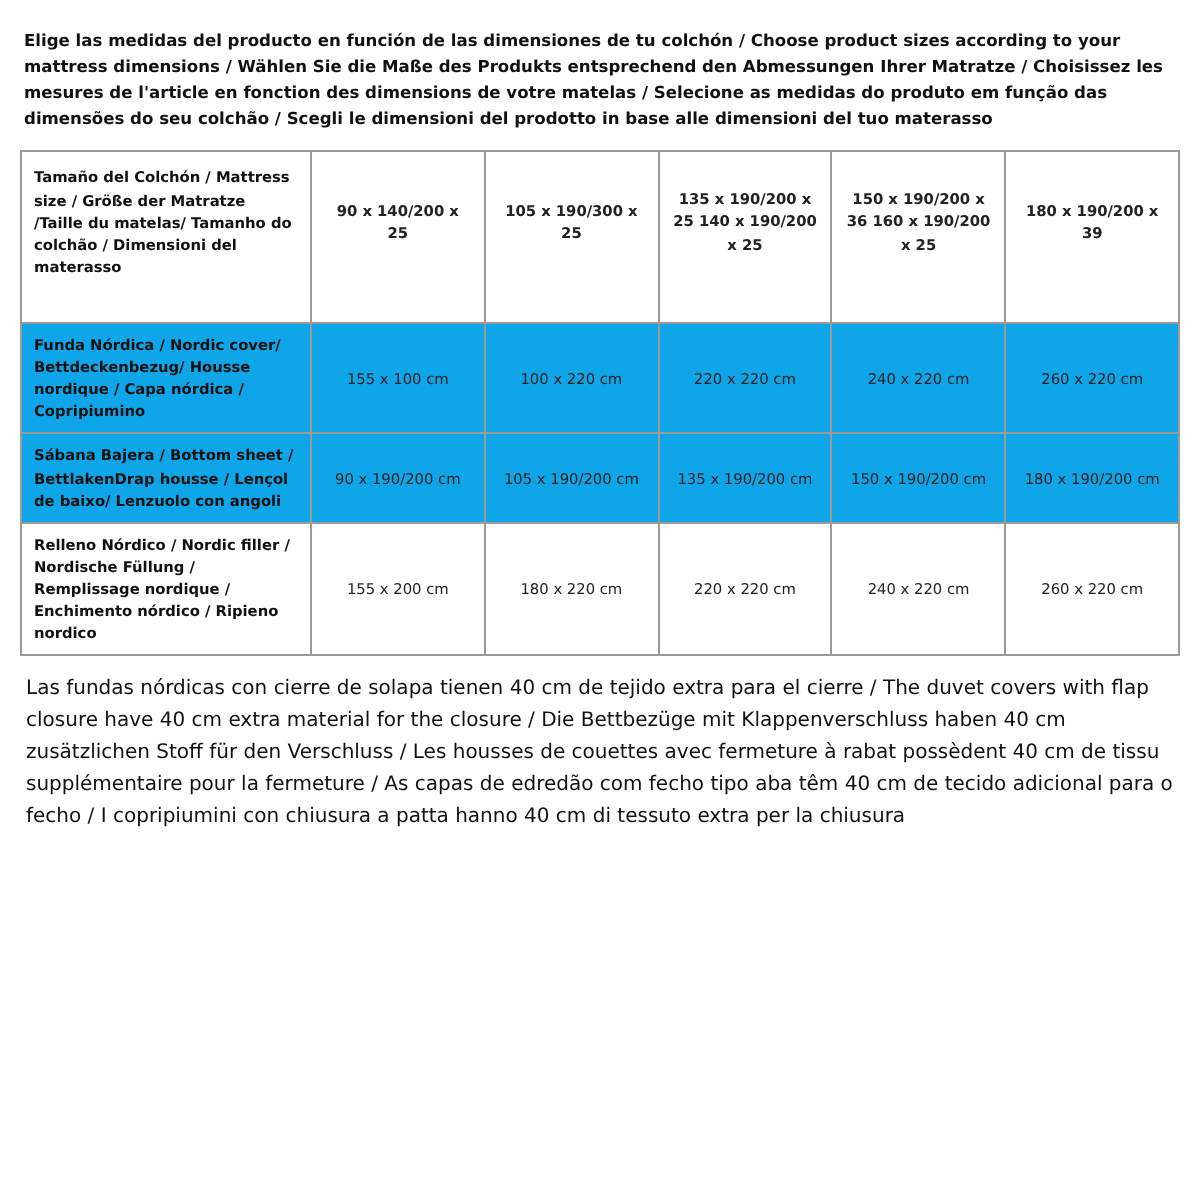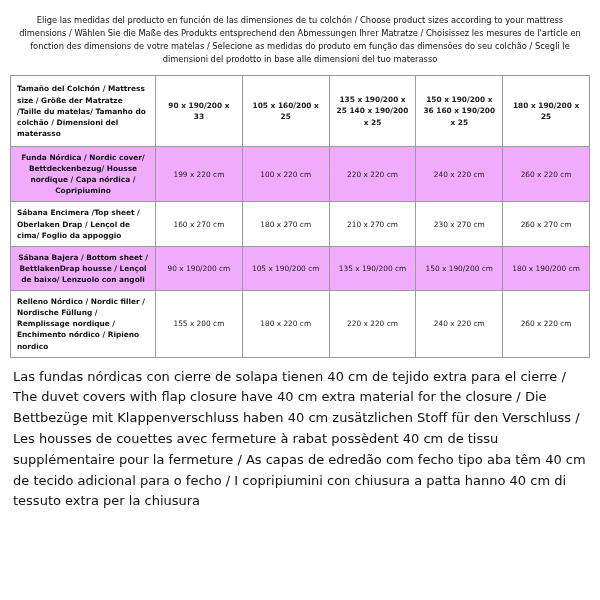--- a/index.html
+++ b/index.html
@@ -18,24 +18,24 @@
     width: 600px;
     height: 600px;
     box-sizing: border-box;
     padding: 14px 10px 8px 10px;
     display: flex;
     flex-direction: column;
   }
   .intro {
     font-size: 8.3px;
     line-height: 1.55;
-    font-weight: normal;
+    font-weight: bold;
     color: #111;
     padding: 0 2px 10px 2px;
-    text-align: center;
+    text-align: left;
   }
   table.sizes {
     width: 100%;
     border-collapse: collapse;
     table-layout: fixed;
     border: 1px solid #9a9a9a;
   }
   table.sizes td {
     border: 1px solid #9a9a9a;
     vertical-align: middle;
@@ -49,76 +49,67 @@
     text-align: left;
     color: #111;
   }
   td.val {
     text-align: center;
     color: #222;
   }
   tr.headrow td {
     font-weight: bold;
     padding-top: 7px;
-    padding-bottom: 7px;
+    padding-bottom: 22px;
   }
   tr.headrow td.val {
     text-align: center;
     line-height: 1.55;
   }
   tr.shaded td {
-    background: #f0abfc;
-    text-align: center;
+    background: #0ea5e9;
   }
   tr.plain td {
     background: #ffffff;
   }
   .note {
-    font-size: 13px;
+    font-size: 10px;
     line-height: 1.6;
     color: #111;
     padding: 9px 3px 0 3px;
     text-align: left;
   }
 </style>
 </head>
 <body>
 
 <div class="page">
 
   <div class="intro">Elige las medidas del producto en función de las dimensiones de tu colchón / Choose product sizes according to your mattress dimensions / Wählen Sie die Maße des Produkts entsprechend den Abmessungen Ihrer Matratze / Choisissez les mesures de l'article en fonction des dimensions de votre matelas / Selecione as medidas do produto em função das dimensões do seu colchão / Scegli le dimensioni del prodotto in base alle dimensioni del tuo materasso</div>
 
   <table class="sizes">
     <tbody>
       <tr class="headrow plain">
         <td class="rowhead">Tamaño del Colchón / Mattress size / Größe der Matratze /Taille du matelas/ Tamanho do colchão / Dimensioni del materasso</td>
-        <td class="val">90 x 190/200 x 33</td>
-        <td class="val">105 x 160/200 x 25</td>
+        <td class="val">90 x 140/200 x 25</td>
+        <td class="val">105 x 190/300 x 25</td>
         <td class="val">135 x 190/200 x 25 140 x 190/200 x 25</td>
         <td class="val">150 x 190/200 x 36 160 x 190/200 x 25</td>
-        <td class="val">180 x 190/200 x 25</td>
+        <td class="val">180 x 190/200 x 39</td>
       </tr>
 
       <tr class="shaded">
         <td class="rowhead">Funda Nórdica /  Nordic cover/ Bettdeckenbezug/ Housse nordique / Capa nórdica / Copripiumino</td>
-        <td class="val">199 x 220 cm</td>
+        <td class="val">155 x 100 cm</td>
         <td class="val">100 x 220 cm</td>
         <td class="val">220 x 220 cm</td>
         <td class="val">240 x 220 cm</td>
         <td class="val">260 x 220 cm</td>
       </tr>
 
-      <tr class="plain">
-        <td class="rowhead">Sábana Encimera /Top sheet / Oberlaken Drap / Lençol de cima/ Foglio da appoggio</td>
-        <td class="val">160 x 270 cm</td>
-        <td class="val">180 x 270 cm</td>
-        <td class="val">210 x 270 cm</td>
-        <td class="val">230 x 270 cm</td>
-        <td class="val">260 x 270 cm</td>
-      </tr>
 
       <tr class="shaded">
         <td class="rowhead">Sábana Bajera / Bottom sheet / BettlakenDrap housse / Lençol de baixo/ Lenzuolo con angoli</td>
         <td class="val">90 x 190/200 cm</td>
         <td class="val">105 x 190/200 cm</td>
         <td class="val">135 x 190/200 cm</td>
         <td class="val">150 x 190/200 cm</td>
         <td class="val">180 x 190/200 cm</td>
       </tr>
 

